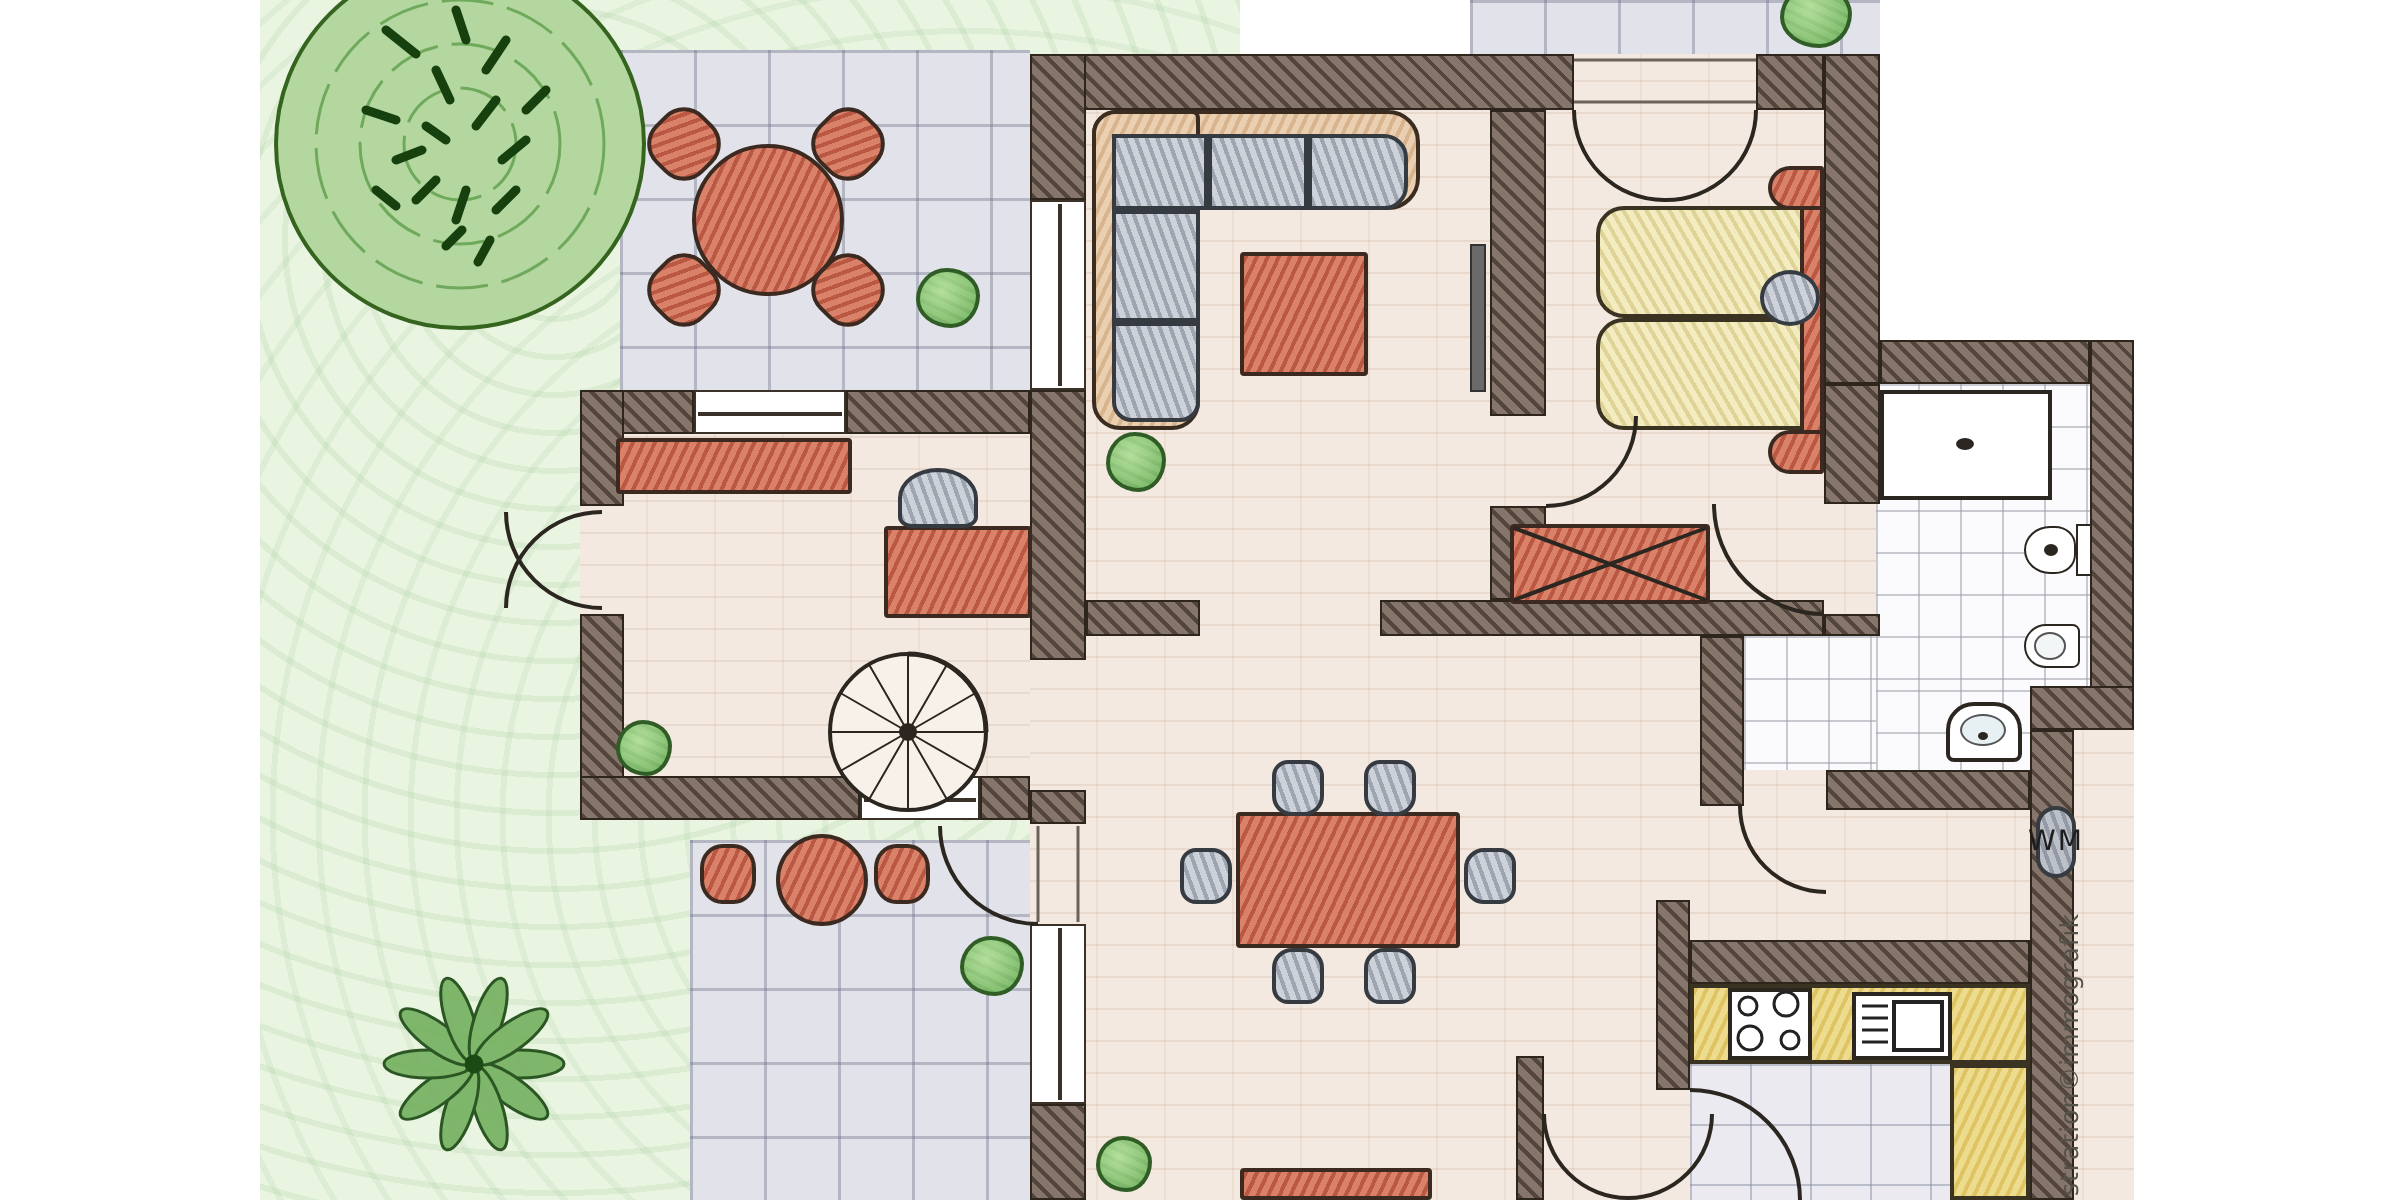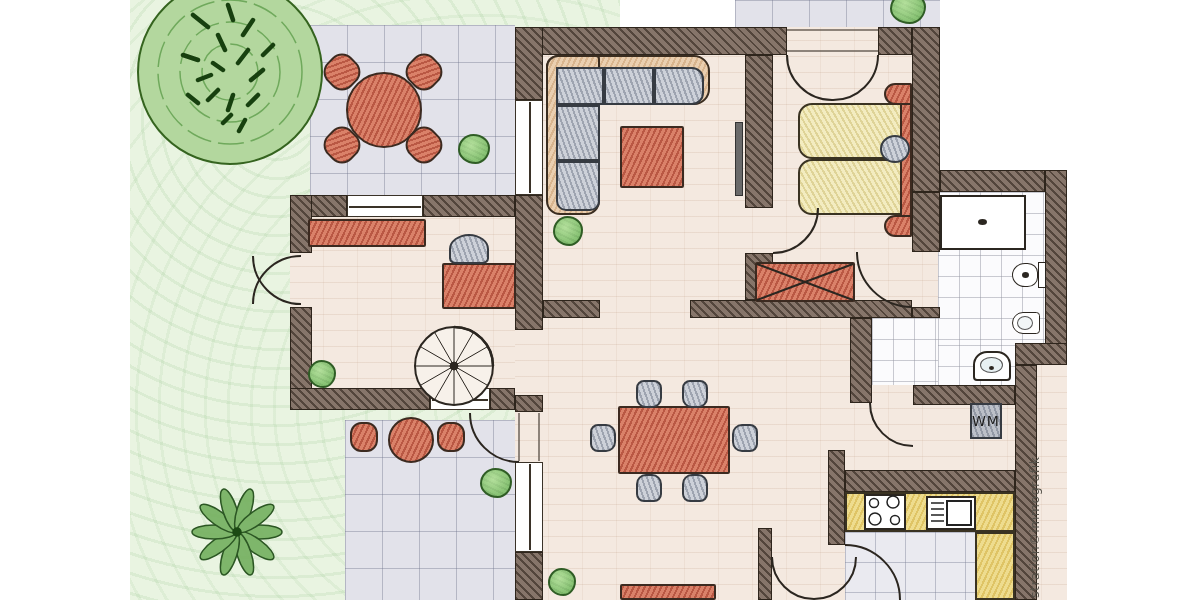--- a/index.html
+++ b/index.html
@@ -142,21 +142,21 @@
   <div class="abs" style="left:978px;top:219px;width:9px;height:6px;background:#2b2620;border-radius:50%;"></div>
   <div class="abs fixture" style="left:1012px;top:263px;width:26px;height:24px;border-radius:50% 40% 40% 50%;border-width:1.5px;"></div>
   <div class="abs fixture" style="left:1038px;top:262px;width:8px;height:26px;border-width:1.5px;"></div>
   <div class="abs" style="left:1022px;top:272px;width:7px;height:6px;background:#2b2620;border-radius:50%;"></div>
   <div class="abs fixture" style="left:1012px;top:312px;width:28px;height:22px;border-radius:12px 4px 4px 12px;border-width:1.5px;"></div>
   <div class="abs" style="left:1017px;top:316px;width:16px;height:14px;border:1px solid #555;border-radius:50%;background:#f2f6f7;"></div>
   <div class="abs fixture" style="left:973px;top:351px;width:38px;height:30px;border-radius:14px 14px 4px 4px;"></div>
   <div class="abs" style="left:980px;top:357px;width:23px;height:16px;background:#e7f0f2;border:1px solid #555;border-radius:50%;"></div>
   <div class="abs" style="left:989px;top:366px;width:5px;height:4px;background:#2b2620;border-radius:50%;"></div>
 
-  <div class="abs gray wm-label" style="left:970px;top:403px;width:32px;height:36px;background-color:#bcc0c8;">
+  <div class="abs gray wm-label" style="left:1018px;top:403px;width:20px;height:36px;background-color:#bcc0c8;border-radius:11px;">
     <span>WM</span>
   </div>
 
   <div class="abs red" style="left:618px;top:406px;width:112px;height:68px;"></div>
   <div class="abs gray" style="left:636px;top:380px;width:26px;height:28px;border-radius:8px 8px 10px 10px;"></div>
   <div class="abs gray" style="left:682px;top:380px;width:26px;height:28px;border-radius:8px 8px 10px 10px;"></div>
   <div class="abs gray" style="left:636px;top:474px;width:26px;height:28px;border-radius:10px 10px 8px 8px;"></div>
   <div class="abs gray" style="left:682px;top:474px;width:26px;height:28px;border-radius:10px 10px 8px 8px;"></div>
   <div class="abs gray" style="left:590px;top:424px;width:26px;height:28px;border-radius:8px 10px 10px 8px;"></div>
   <div class="abs gray" style="left:732px;top:424px;width:26px;height:28px;border-radius:10px 8px 8px 10px;"></div>

